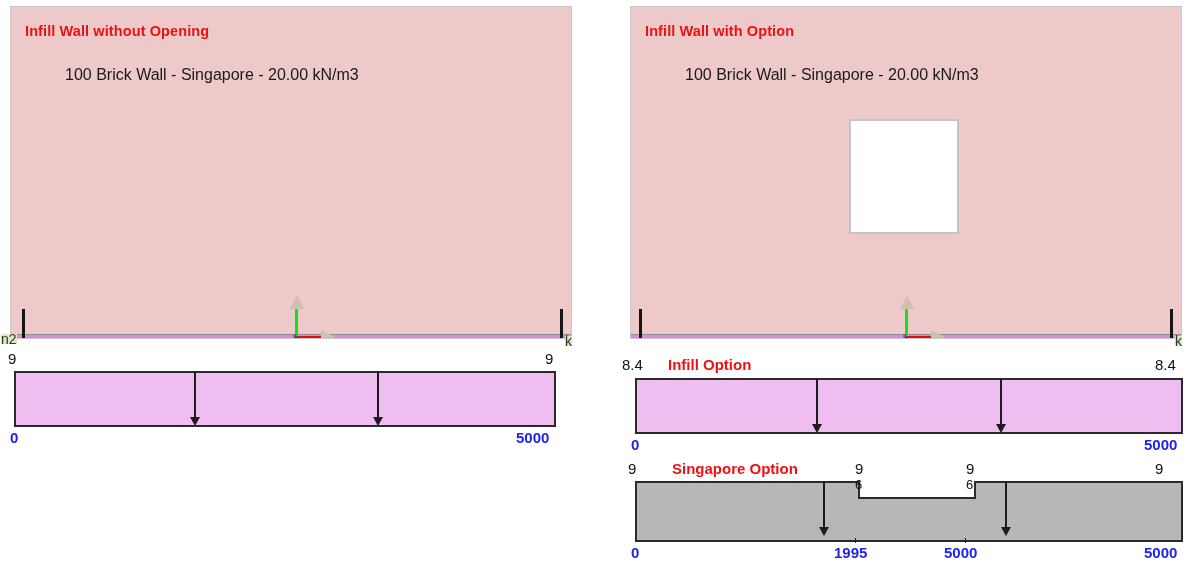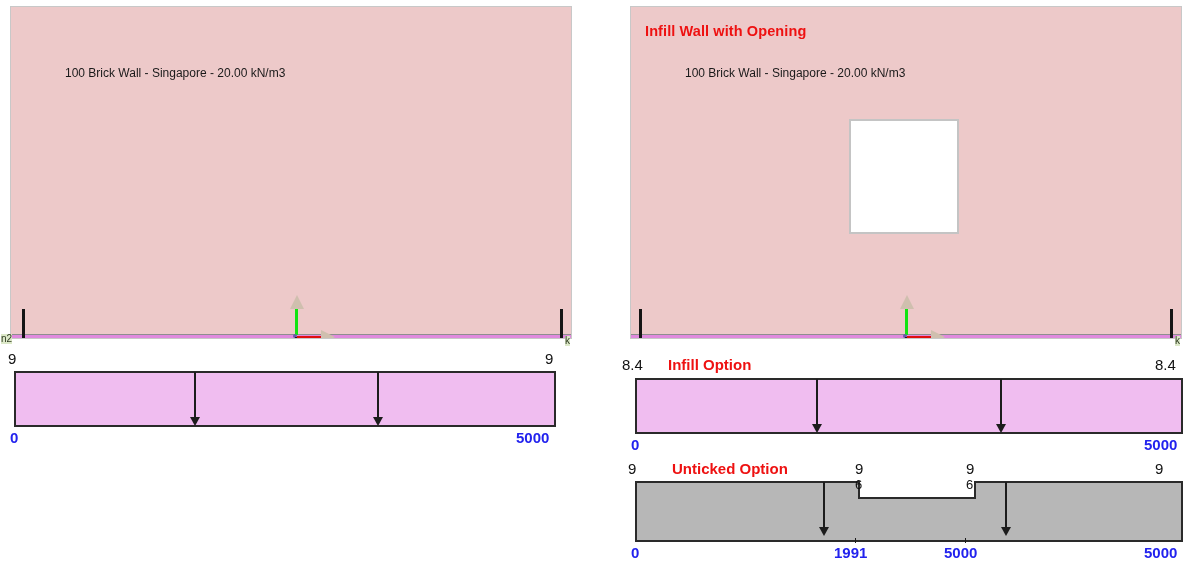--- a/index.html
+++ b/index.html
@@ -25,21 +25,21 @@
     position:absolute;
     color:#ee1111;
     font-weight:bold;
     font-size:14.5px;
     letter-spacing:.1px;
     white-space:nowrap;
   }
   .vp-sub{
     position:absolute;
     color:#1a1a1a;
-    font-size:12px;
+    font-size:16px;
     white-space:nowrap;
   }
   .opening{
     position:absolute;
     background:#ffffff;
     border:2px solid #c4c4c4;
     box-sizing:border-box;
   }
   
   .beam-strip{
@@ -49,21 +49,21 @@
     border-bottom:1px solid #6d6d6d;
     box-sizing:border-box;
   }
   
   .col-line{position:absolute;background:#151515;}
   
   .hook{position:absolute;}
   
   .node-lbl{
     position:absolute;
-    font-size:10px;
+    font-size:14px;
     color:#2f3b22;
     background:#dce8c8;
     line-height:10px;
     white-space:nowrap;
     text-align:center;
   }
   
   .axis-y{position:absolute;background:#12e312;width:3px;}
   .axis-x{position:absolute;background:#e01010;height:3px;}
   .axis-ghost-up{position:absolute;}
@@ -99,20 +99,21 @@
   .tick{position:absolute;width:1px;height:5px;background:#1c1c1c;}
   .notch-edge{position:absolute;background:#2a2a2a;}
 </style>
 </head>
 <body>
 
 <div class="panel" style="left:0;top:0;width:600px;height:575px;">
 
   <div class="viewport" style="left:10px;top:6px;width:562px;height:333px;">
 
+    <div class="vp-title" style="left:14px;top:16px;">Infill Wall without Opening</div>
 
     <div class="vp-sub" style="left:54px;top:59px;">100 Brick Wall - Singapore - 20.00 kN/m3</div>
 
     <div class="beam-strip" style="left:0;top:327px;width:562px;height:13px;"></div>
 
     <div class="col-line" style="left:11px;top:302px;width:3px;height:34px;"></div>
 
     <div class="hook" style="left:11px;top:331px;width:9px;height:3px;background:#151515;"></div>
 
     <div class="col-line" style="left:549px;top:302px;width:3px;height:34px;"></div>
@@ -144,21 +145,21 @@
 
     <div class="dia-label blue" style="left:10px;top:89px;">0</div>
     <div class="dia-label blue" style="left:516px;top:89px;">5000</div>
   </div>
 </div>
 
 <div class="panel" style="left:600px;top:0;width:604px;height:575px;">
 
   <div class="viewport" style="left:30px;top:6px;width:552px;height:333px;">
 
-    <div class="vp-title" style="left:14px;top:16px;">Infill Wall with Opening</div>
+    <div class="vp-title" style="left:14px;top:16px;">Infill Wall with Option</div>
 
     <div class="vp-sub" style="left:54px;top:59px;">100 Brick Wall - Singapore - 20.00 kN/m3</div>
 
     <div class="opening" style="left:218px;top:112px;width:110px;height:115px;"></div>
 
     <div class="beam-strip" style="left:0;top:327px;width:552px;height:13px;"></div>
 
     <div class="col-line" style="left:8px;top:302px;width:3px;height:34px;"></div>
     <div class="hook" style="left:8px;top:331px;width:9px;height:3px;background:#151515;"></div>
 
@@ -189,21 +190,21 @@
     <div class="arrow-line" style="left:400px;top:39px;height:46px;"></div>
     <div class="arrow-head" style="left:396px;top:84px;"></div>
 
     <div class="dia-label blue" style="left:31px;top:96px;">0</div>
     <div class="dia-label blue" style="left:544px;top:96px;">5000</div>
   </div>
 
   <div class="diagram" style="left:0;top:455px;width:604px;height:120px;">
 
     <div class="dia-label" style="left:28px;top:5px;">9</div>
-    <div class="dia-label red" style="left:72px;top:5px;">Unticked Option</div>
+    <div class="dia-label red" style="left:72px;top:5px;">Singapore Option</div>
     <div class="dia-label" style="left:255px;top:5px;">9</div>
     <div class="dia-label" style="left:366px;top:5px;">9</div>
     <div class="dia-label" style="left:555px;top:5px;">9</div>
 
     <div class="load-box grayfill" style="left:35px;top:26px;width:225px;height:61px;border-right:none;"></div>
     <div class="load-box grayfill" style="left:258px;top:42px;width:118px;height:45px;border-left:none;border-right:none;"></div>
     <div class="load-box grayfill" style="left:374px;top:26px;width:209px;height:61px;border-left:none;"></div>
 
     <div class="notch-edge" style="left:258px;top:26px;width:2px;height:18px;"></div>
     <div class="notch-edge" style="left:374px;top:26px;width:2px;height:18px;"></div>
@@ -214,17 +215,17 @@
     <div class="arrow-line" style="left:223px;top:27px;height:46px;"></div>
     <div class="arrow-head" style="left:219px;top:72px;"></div>
 
     <div class="arrow-line" style="left:405px;top:27px;height:46px;"></div>
     <div class="arrow-head" style="left:401px;top:72px;"></div>
 
     <div class="tick" style="left:255px;top:83px;"></div>
     <div class="tick" style="left:365px;top:83px;"></div>
 
     <div class="dia-label blue" style="left:31px;top:89px;">0</div>
-    <div class="dia-label blue" style="left:234px;top:89px;">1991</div>
+    <div class="dia-label blue" style="left:234px;top:89px;">1995</div>
     <div class="dia-label blue" style="left:344px;top:89px;">5000</div>
     <div class="dia-label blue" style="left:544px;top:89px;">5000</div>
   </div>
 </div>
 
 </body></html>

